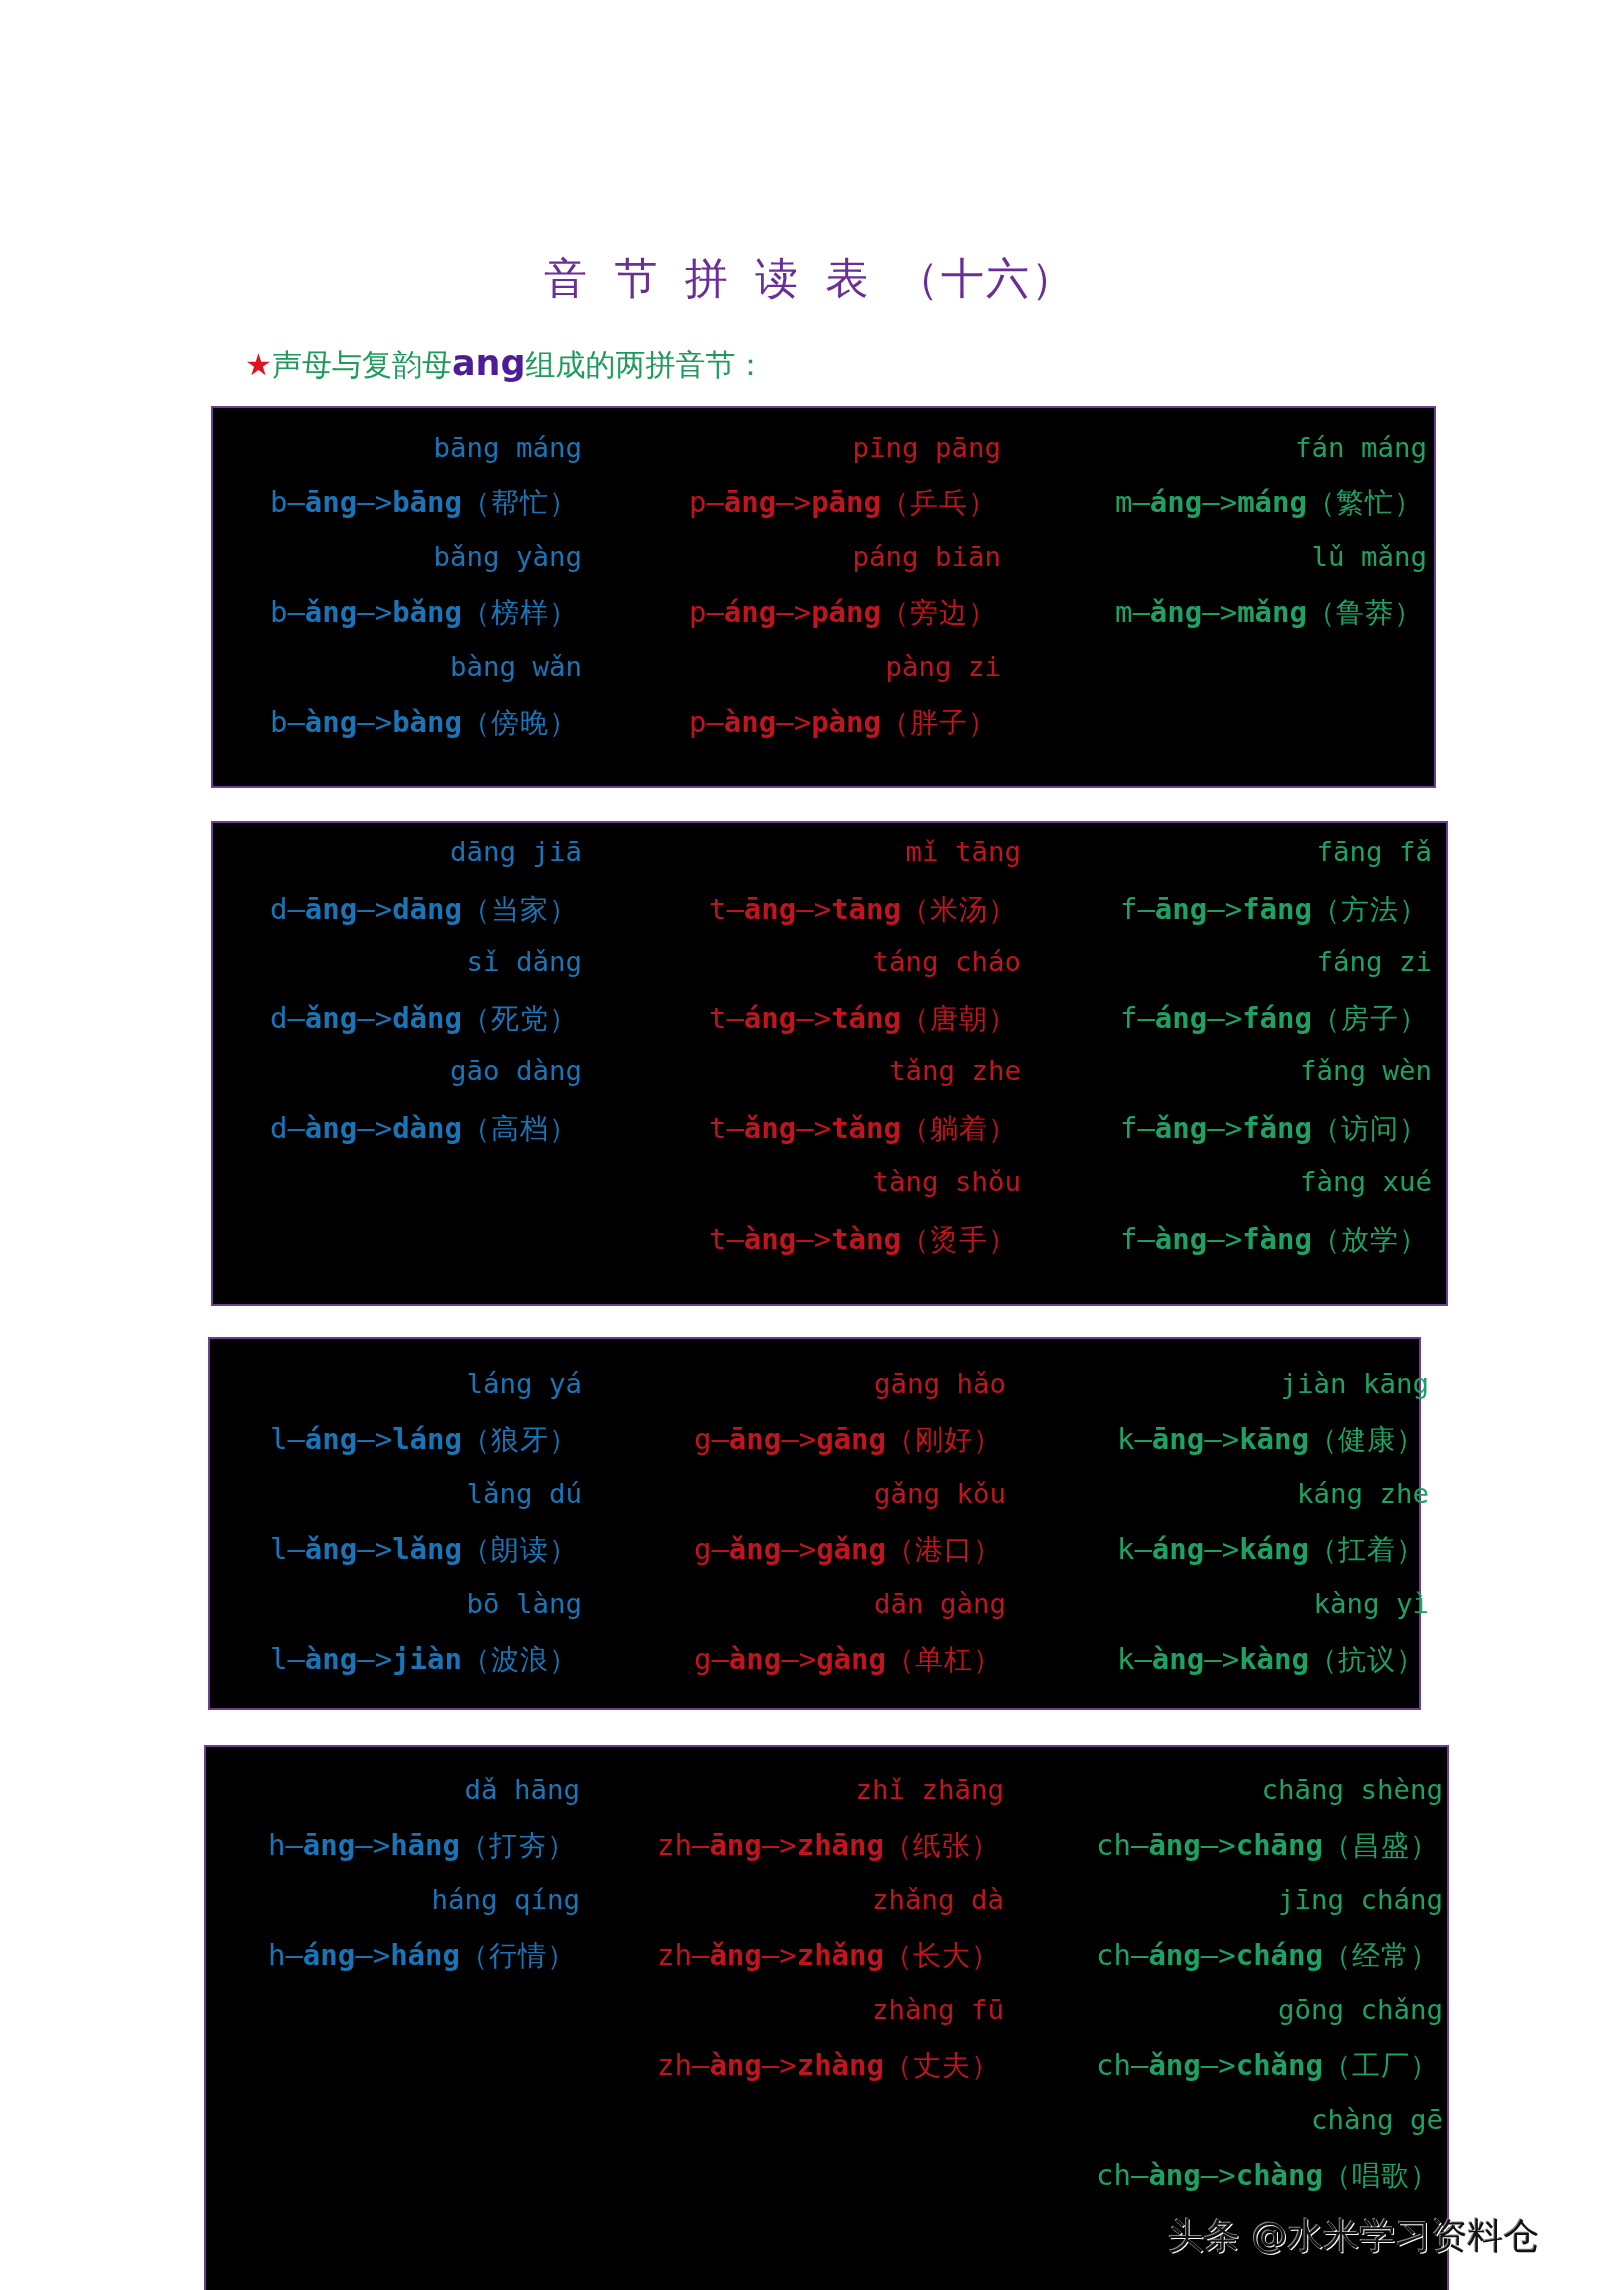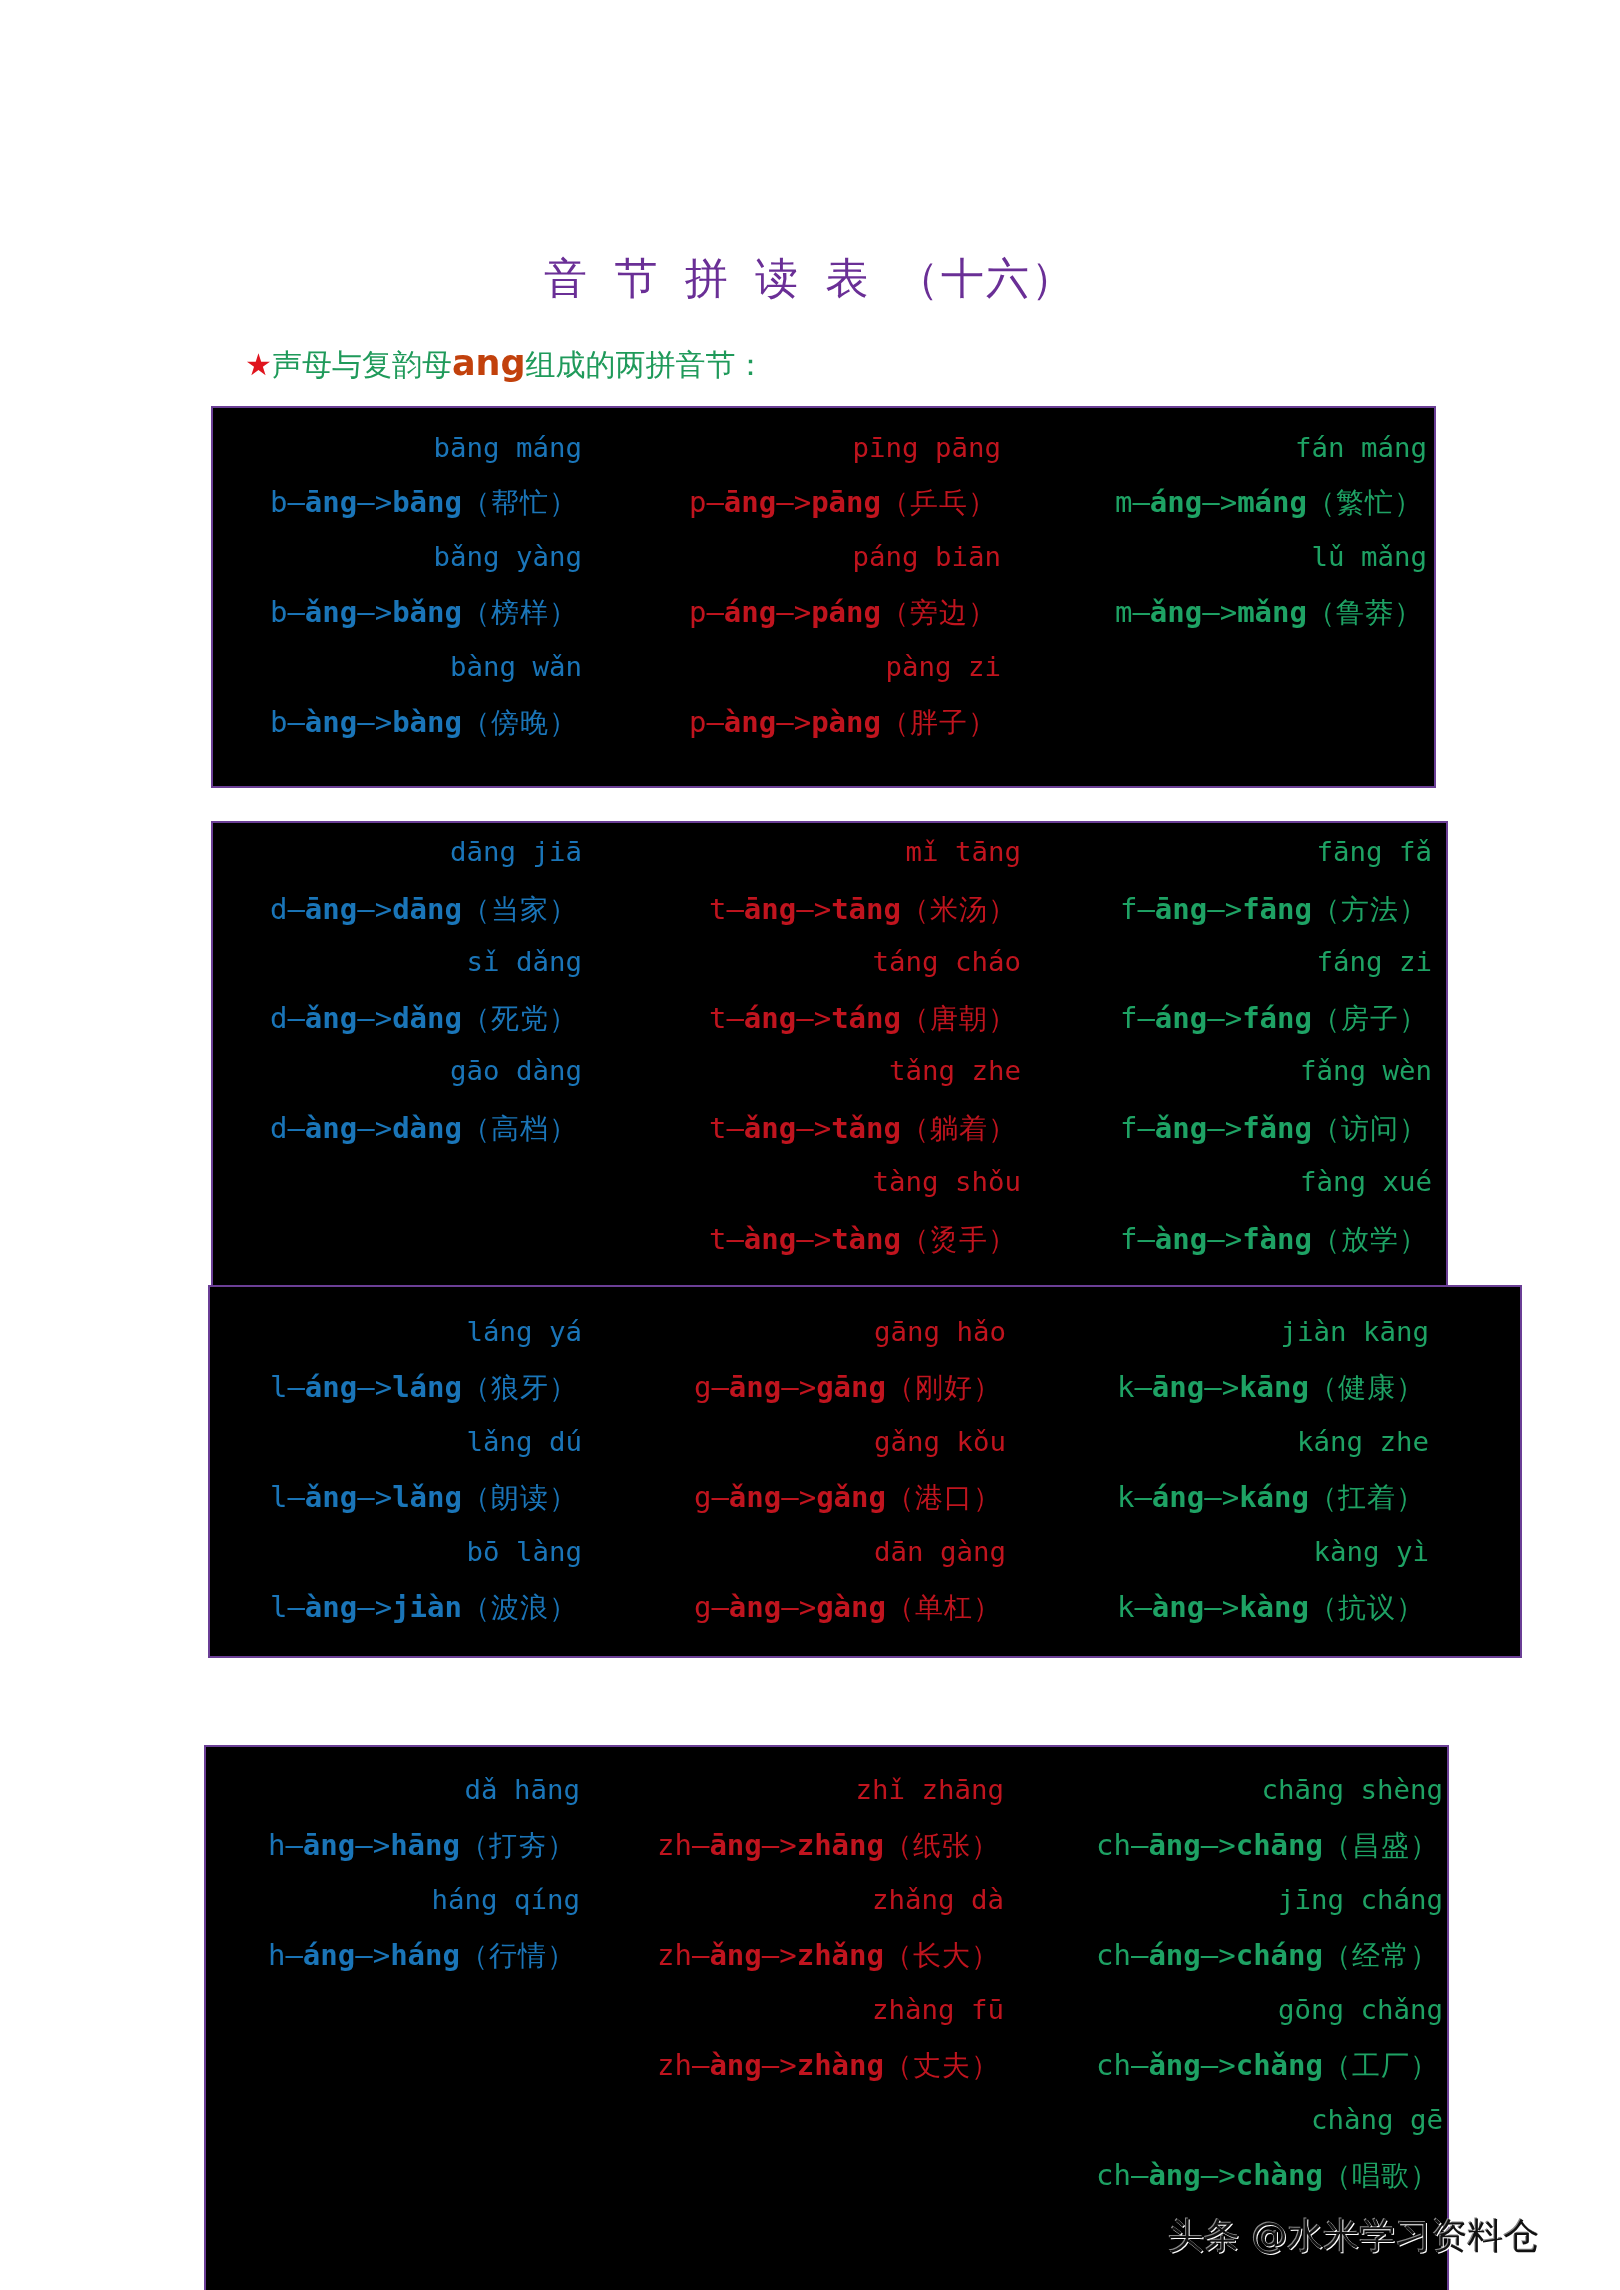--- a/index.html
+++ b/index.html
@@ -9,21 +9,21 @@
   }
   .title {
     position:absolute; left:0; width:1620px; top:250px; text-align:center;
     font-family:"DejaVu Serif", serif; font-size:43px; color:#6a2f96; letter-spacing:2px;
   }
   .title .t-chars { letter-spacing:27.4px; }
   .heading {
     position:absolute; left:245px; top:343px; font-size:30px; color:#1f9a5a; white-space:nowrap;
   }
   .heading .star { color:#e0141e; }
-  .heading .ang { color:#c2410c; font-weight:bold; font-size:35px; }
+  .heading .ang { color:#4c1d95; font-weight:bold; font-size:35px; }
   .box {
     position:absolute; border:2.9px solid #6b3f96; box-sizing:border-box; background:#000000;
   }
   .col { position:absolute; top:0; height:100%; }
   .line { position:absolute; right:0; white-space:nowrap; }
   .words { font-family:"DejaVu Sans Mono", monospace; font-size:27.4px; }
   .formula { font-family:"DejaVu Sans Mono", monospace; font-size:29px; }
   .formula .bold { font-weight:bold; }
   .formula .hanzi { font-family:"DejaVu Serif", serif; font-size:28px; letter-spacing:1px; }
   .blue { color:#1a75b8; }
@@ -92,21 +92,21 @@
       <div class="line words" style="top: 12.7px; right: -3.9px;">fāng fǎ</div>
       <div class="line formula" style="top: 68px;"><span>f</span><span>—</span><span class="bold">āng</span><span>—&gt;</span><span class="bold">fāng</span><span class="hanzi">（方法）</span></div>
       <div class="line words" style="top: 123px; right: -3.9px;">fáng zi</div>
       <div class="line formula" style="top: 177px;"><span>f</span><span>—</span><span class="bold">áng</span><span>—&gt;</span><span class="bold">fáng</span><span class="hanzi">（房子）</span></div>
       <div class="line words" style="top: 232px; right: -3.9px;">fǎng wèn</div>
       <div class="line formula" style="top: 287px;"><span>f</span><span>—</span><span class="bold">ǎng</span><span>—&gt;</span><span class="bold">fǎng</span><span class="hanzi">（访问）</span></div>
       <div class="line words" style="top: 343px; right: -3.9px;">fàng xué</div>
       <div class="line formula" style="top: 398px;"><span>f</span><span>—</span><span class="bold">àng</span><span>—&gt;</span><span class="bold">fàng</span><span class="hanzi">（放学）</span></div>
     </div>
   </div>
-<div class="box" style="left:208px;top:1285px;width:1314px;height:373px;">
+<div class="box" style="left:208px;top:1337px;width:1213px;height:373px;">
     <div class="col blue" style="left: 0px; width: 368px;">
       <div class="line words" style="top: 29px; right: -3.9px;">láng yá</div>
       <div class="line formula" style="top: 82px;"><span>l</span><span>—</span><span class="bold">áng</span><span>—&gt;</span><span class="bold">láng</span><span class="hanzi">（狼牙）</span></div>
       <div class="line words" style="top: 139px; right: -3.9px;">lǎng dú</div>
       <div class="line formula" style="top: 192px;"><span>l</span><span>—</span><span class="bold">ǎng</span><span>—&gt;</span><span class="bold">lǎng</span><span class="hanzi">（朗读）</span></div>
       <div class="line words" style="top: 249px; right: -3.9px;">bō làng</div>
       <div class="line formula" style="top: 302px;"><span>l</span><span>—</span><span class="bold">àng</span><span>—&gt;</span><span class="bold">jiàn</span><span class="hanzi">（波浪）</span></div>
     </div>
     <div class="col red" style="left: 0px; width: 792px;">
       <div class="line words" style="top: 29px; right: -3.9px;">gāng hǎo</div>

